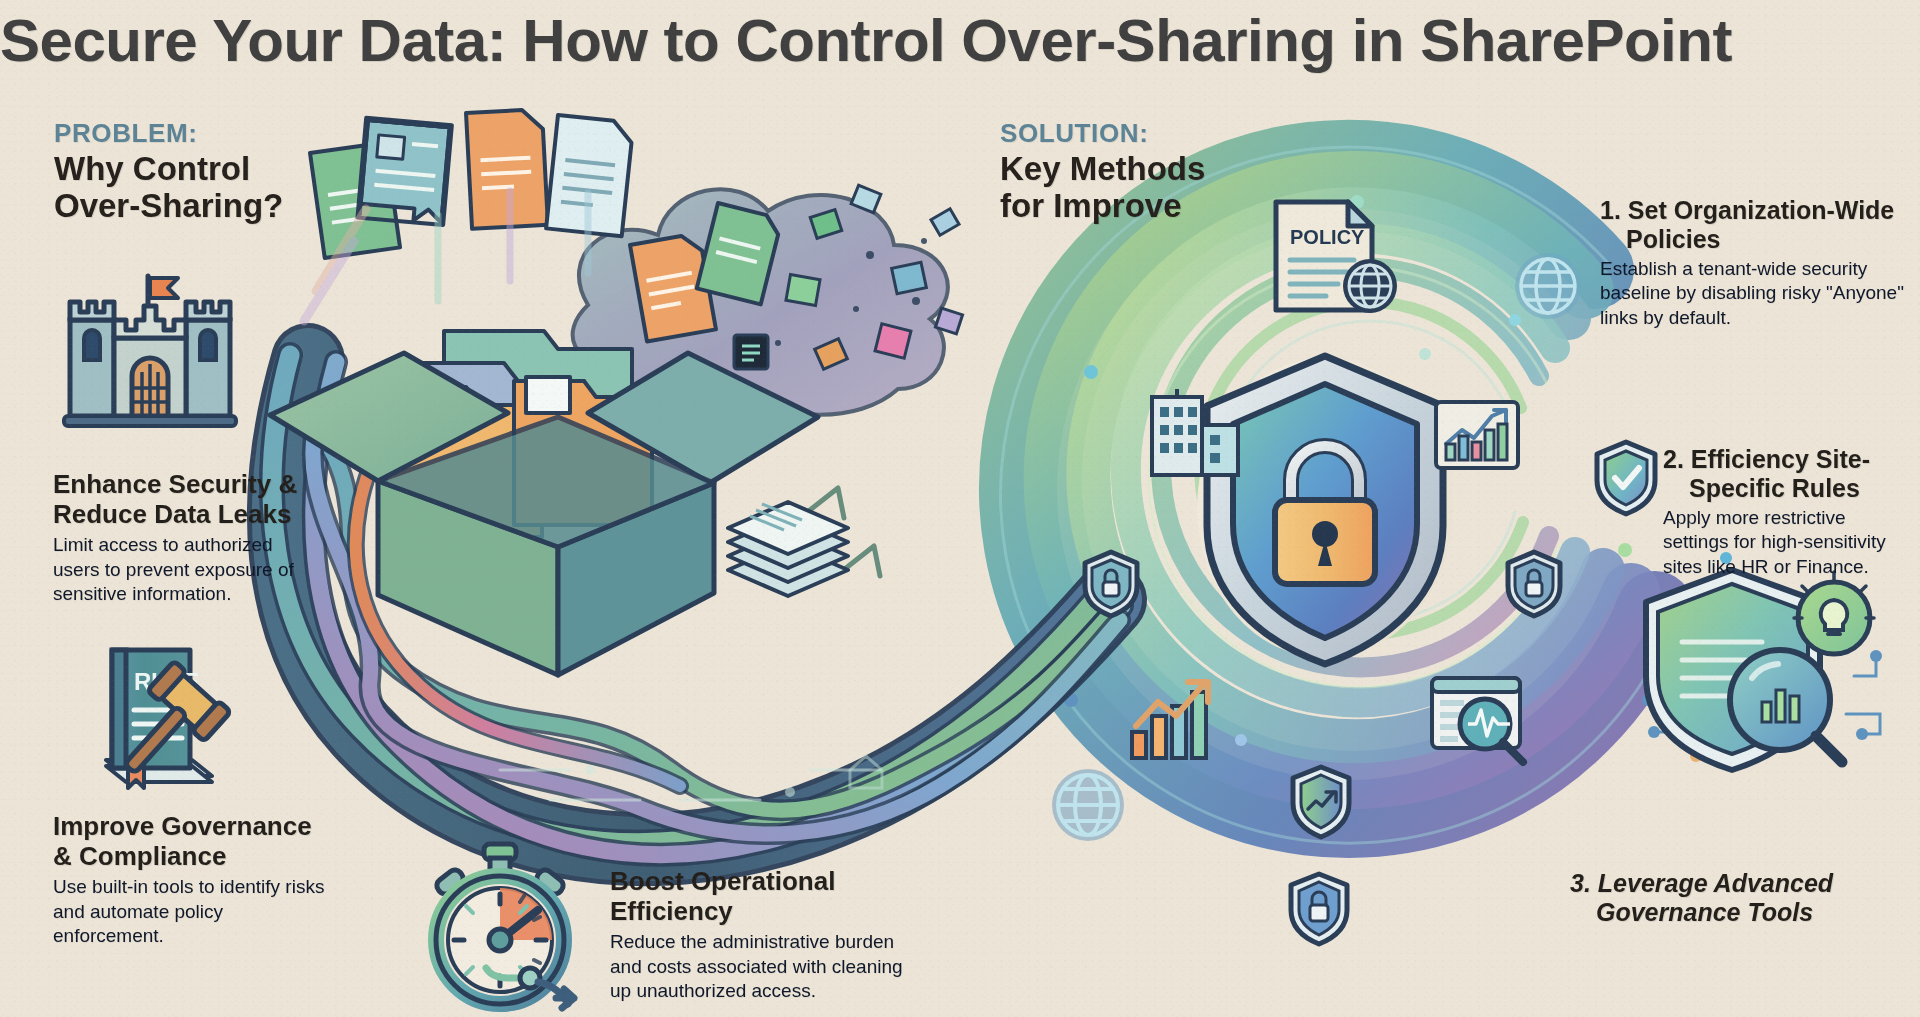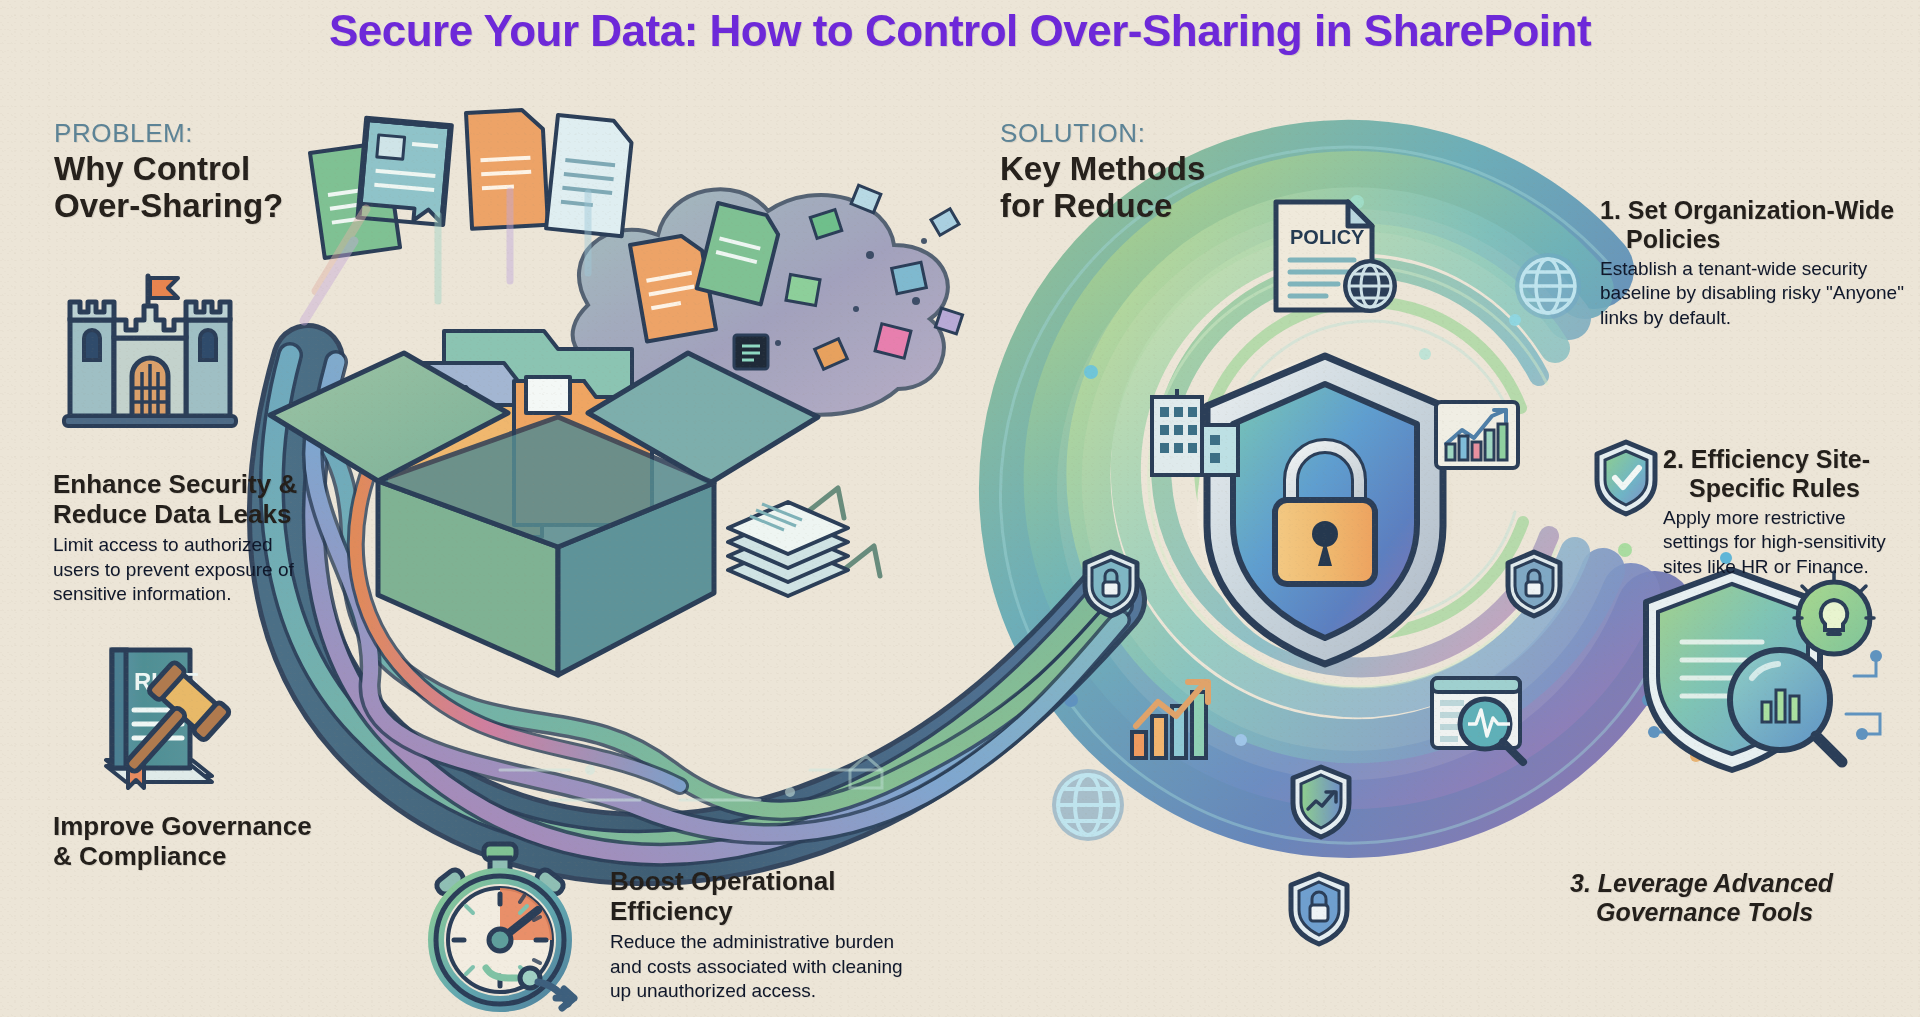--- a/index.html
+++ b/index.html
@@ -16,30 +16,30 @@
       radial-gradient(circle at 12% 22%, rgba(160,145,120,.10) 0 1px, transparent 1px),
       radial-gradient(circle at 47% 68%, rgba(160,145,120,.09) 0 1px, transparent 1px),
       radial-gradient(circle at 78% 35%, rgba(150,135,110,.08) 0 1px, transparent 1px),
       radial-gradient(circle at 30% 82%, rgba(150,135,110,.08) 0 1px, transparent 1px),
       radial-gradient(circle at 88% 88%, rgba(150,135,110,.07) 0 1px, transparent 1px);
     background-size:7px 7px,11px 11px,13px 13px,9px 9px,17px 17px;
   }
 
   
   .title{
-    position:absolute;left:0;right:0;top:6px;text-align:center;
-    color:#6d28d9;font-size:44px;font-weight:bold;letter-spacing:-.5px;
+    position:absolute;left:0;right:0;top:6px;
+    color:#404040;font-size:60px;font-weight:bold;letter-spacing:-.5px;
     text-shadow:1px 1px 0 rgba(0,0,0,.10);
     font-family:"Liberation Sans", sans-serif;
     z-index:30;
   }
 
   
   .kicker{
-    font-size:26px;font-weight:normal;color:#5c8396;letter-spacing:.6px;
+    font-size:26px;font-weight:bold;color:#5c8396;letter-spacing:.6px;
     text-shadow:1px 1px 0 rgba(0,0,0,.08);
   }
   .sect-title{
     font-size:33px;font-weight:bold;color:#26211c;line-height:1.12;margin-top:2px;
     text-shadow:1px 1px 0 rgba(0,0,0,.10);
   }
   #problem-head{position:absolute;left:54px;top:118px;z-index:30;}
   #solution-head{position:absolute;left:1000px;top:118px;z-index:30;}
 
   
@@ -752,31 +752,32 @@
   <div class="sect-title">
     <div>Why Control</div>
     <div>Over-Sharing?</div>
   </div>
 </div>
 
 <div id="solution-head">
   <div class="kicker">SOLUTION:</div>
   <div class="sect-title">
     <div>Key Methods</div>
-    <div>for Reduce</div>
+    <div>for Improve</div>
   </div>
 </div>
 
 <div class="blk" id="blk-security">
   <div class="blk-title">Enhance Security &amp; Reduce Data Leaks</div>
   <div class="blk-body">Limit access to authorized users to prevent exposure of sensitive information.</div>
 </div>
 
 <div class="blk" id="blk-governance">
   <div class="blk-title">Improve Governance &amp; Compliance</div>
+  <div class="blk-body">Use built-in tools to identify risks and automate policy enforcement.</div>
 </div>
 
 <div class="blk" id="blk-efficiency">
   <div class="blk-title">Boost Operational Efficiency</div>
   <div class="blk-body">Reduce the administrative burden and costs associated with cleaning up unauthorized access.</div>
 </div>
 
 <div class="blk" id="blk-policies">
   <div class="blk-title indent-hang">
     <span>1.</span>

